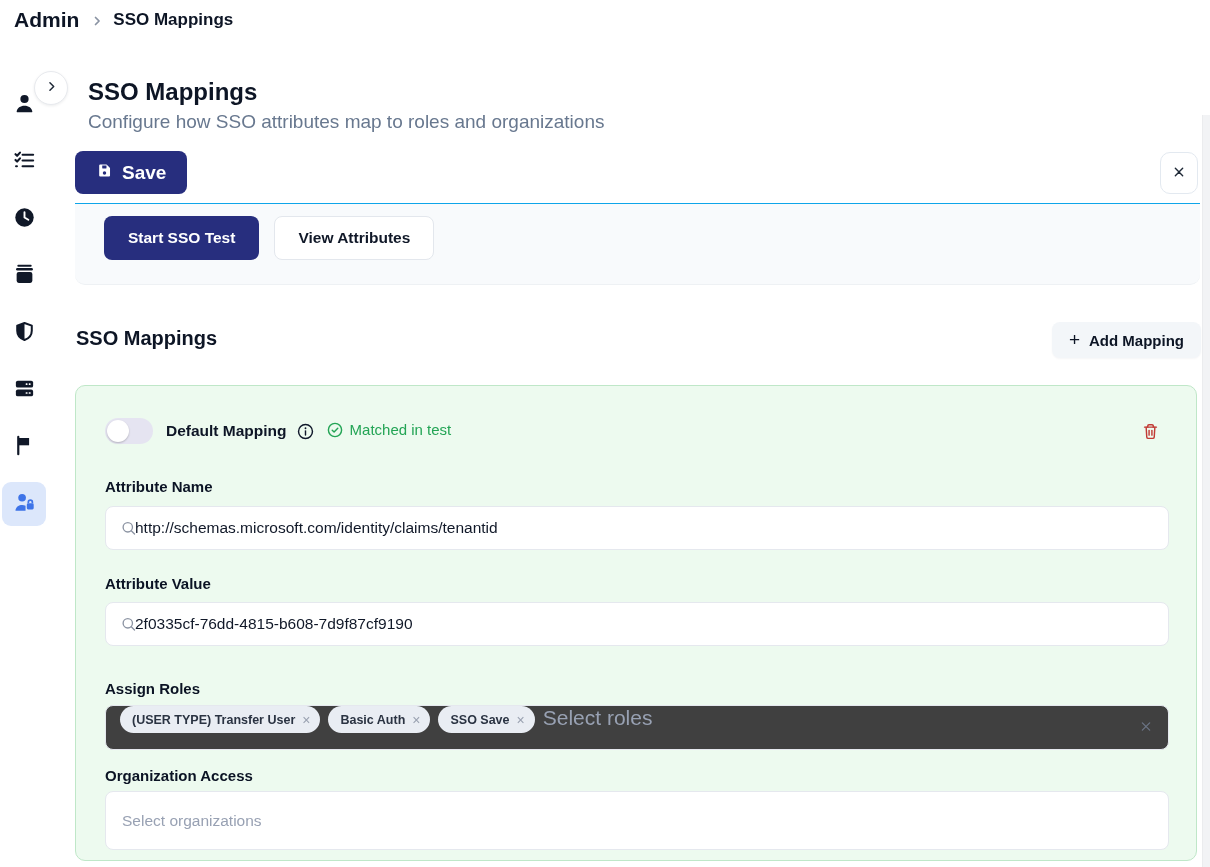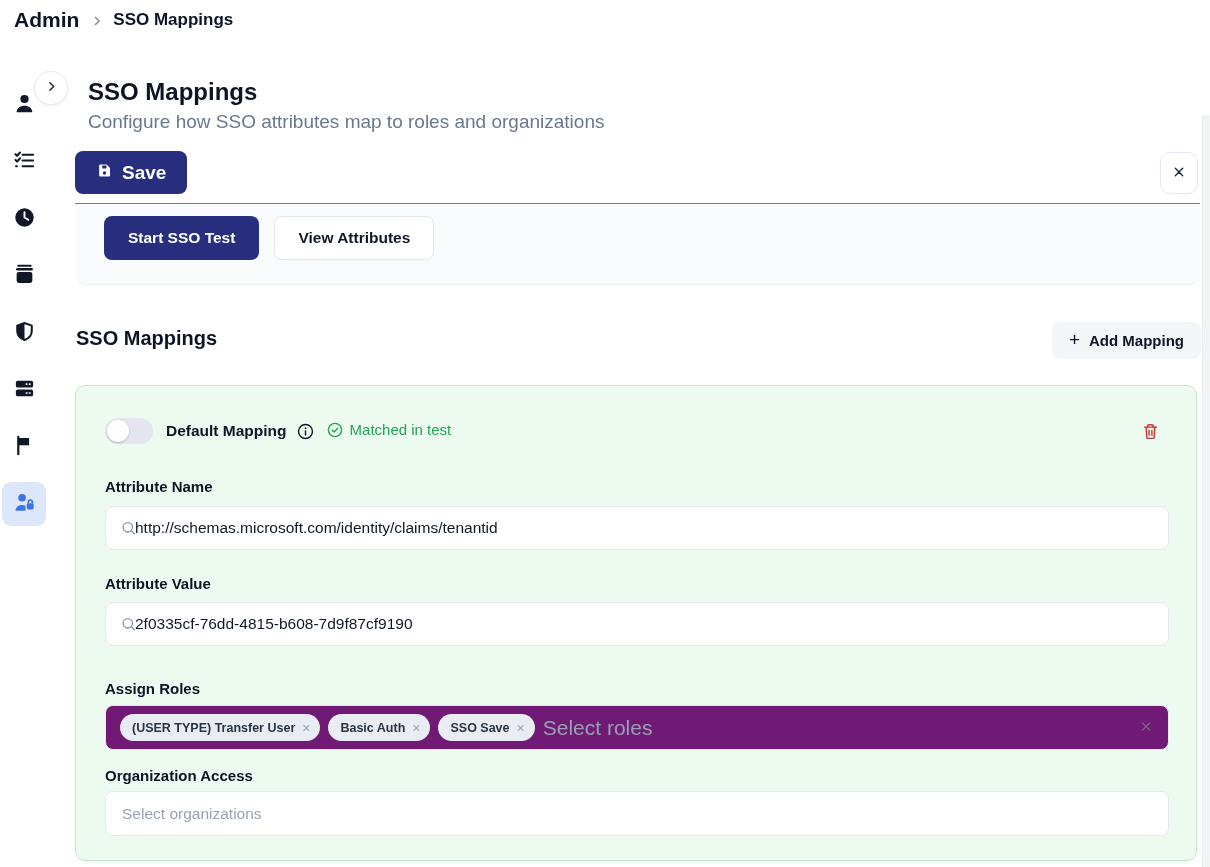--- a/index.html
+++ b/index.html
@@ -67,22 +67,22 @@
   .field-label { position:absolute; left:29px; font-size:15px; font-weight:700; color:#0b1324; }
   .text-input { position:absolute; left:29px; width:calc(100% - 56px); height:44px;
     background:#fff; border:1px solid #e5e8ee; border-radius:8px; }
   .text-input input { width:100%; height:100%; border:none; outline:none; background:transparent;
     font-family:inherit; font-size:15.5px; color:#101828; padding:0 14px 0 29px; }
   .text-input.no-icon input { padding-left:16px; }
   .text-input input::placeholder { color:#98a1b3; opacity:1; }
   .search-icon { position:absolute; left:14px; top:50%; transform:translateY(-50%); display:flex; }
 
   .roles-field { position:absolute; left:29px; top:319px; width:calc(100% - 56px); height:45px;
-    background:#701a75; border:1px solid #e5e8ee; border-radius:8px;
-    display:flex; align-items:center; padding:0 44px 0 14px; gap:8px; }
+    background:#404040; border:1px solid #e5e8ee; border-radius:8px;
+    display:flex; align-items:flex-start; padding:0 44px 0 14px; gap:8px; }
   .chip { display:inline-flex; align-items:center; height:27px; padding:0 10px 0 12px;
     background:#e9edf3; border-radius:13.5px; white-space:nowrap; }
   .chip-label { font-size:12.5px; font-weight:700; color:#2a3342; }
   .chip-x { margin-left:7px; font-size:14px; color:#99a1b0; cursor:pointer; line-height:1; }
   .roles-placeholder { font-size:21px; color:#98a1b3; }
   .roles-clear { position:absolute; right:14px; top:50%; transform:translateY(-50%); background:none; border:none; cursor:pointer; display:flex; }
 
   
   .scrollbar-track { position:absolute; left:1202px; top:115px; width:8px; height:752px;
     background:#f2f3f5; border-left:1px solid #ebecee; cursor:pointer; }
@@ -270,21 +270,21 @@
       </span>
       <span class="roles-placeholder">Select roles</span>
       <button class="roles-clear">
         <span><svg width="16" height="16" viewBox="0 0 24 24" fill="none" stroke="#6b7485" stroke-width="1.9" stroke-linecap="round">
               <path d="M6.5 6.5l11 11M17.5 6.5l-11 11"></path>
             </svg></span>
       </button>
     </div>
 
     <div class="field-label" style="top:381px">Organization Access</div>
-    <div class="text-input no-icon" style="top:405px; height:45px">
+    <div class="text-input no-icon" style="top:405px; height:59px">
       <input type="text" placeholder="Select organizations" style="">
     </div>
 
   </div>
 
   <div class="scrollbar-track"></div>
 
 </div>
 
 </body></html>

